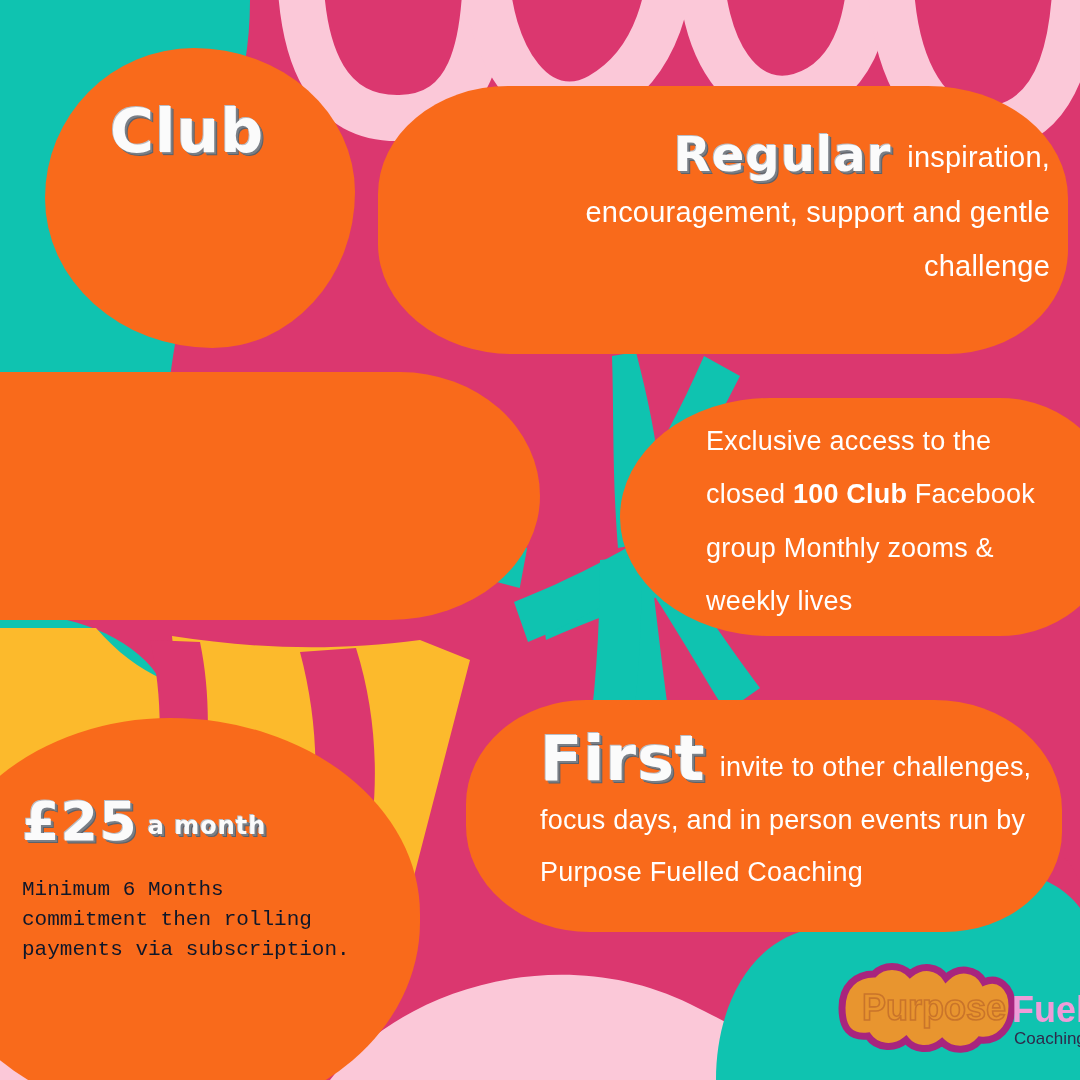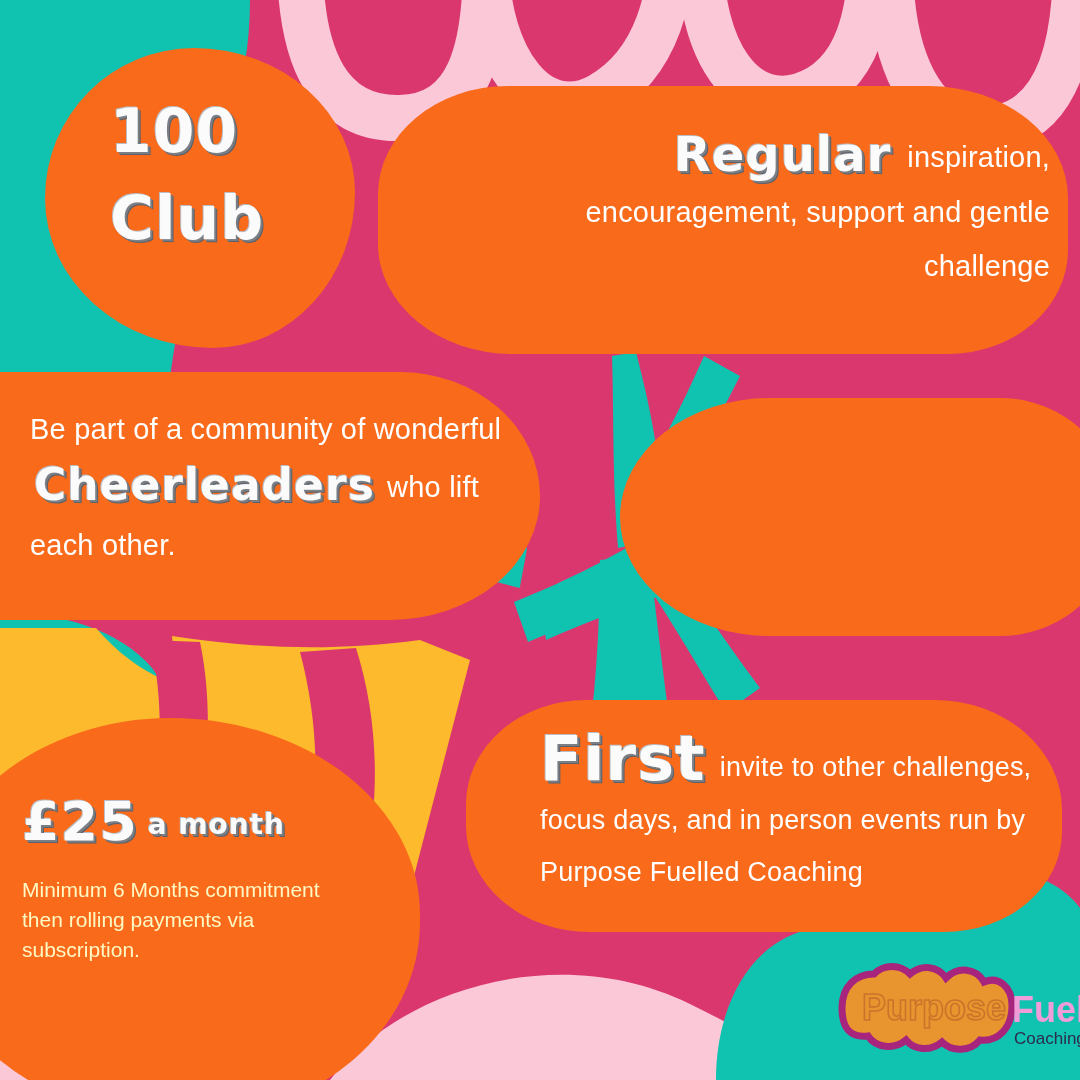--- a/index.html
+++ b/index.html
@@ -174,31 +174,31 @@
     width: 370px;
   }
   .price-line {
     white-space: nowrap;
   }
   .price-amount {
     font-size: 54px;
     line-height: 1;
   }
   .price-period {
-    font-size: 28px;
+    font-size: 24px;
     line-height: 1;
     margin-left: 10px;
     vertical-align: 6px;
   }
   .price-note {
     margin-top: 26px;
-    color: #fef9c3;
+    color: #0f172a;
     font-size: 21px;
     line-height: 1.42;
-    font-family: Liberation Sans, sans-serif;
+    font-family: Liberation Mono, monospace;
     width: 330px;
   }
 
   
   .logo {
     position: absolute;
     left: 816px;
     top: 962px;
     width: 296px;
     height: 92px;
@@ -250,37 +250,34 @@
              C716,1004 752,938 816,928
              C842,860 918,842 968,884
              C1010,862 1056,876 1080,908
              L1080,1080 Z" fill="#0FC3B0"></path>
 
     <path d="M1044,846 C1064,852 1074,866 1080,884 L1080,846 Z" fill="#DB376F"></path>
   </svg>
 
   <div class="blob blob-100club"></div>
   <div class="title-100club">
-    <div class="hand">100</div>
     <div class="hand">Club</div>
   </div>
 
   <div class="blob blob-regular"></div>
   <div class="body-text txt-regular">
     <span class="hand">Regular</span><span>inspiration, encouragement, support and gentle challenge</span>
   </div>
 
   <div class="blob blob-community"></div>
-  <div class="body-text txt-community">
-    <span>Be  part of a  community  of  wonderful</span>
-    <span class="hand">Cheerleaders</span>
-    <span>who lift each other.</span>
-  </div>
 
   <div class="blob blob-exclusive"></div>
+  <div class="body-text txt-exclusive">
+    <span>Exclusive access to the closed </span><b>100 Club</b><span> Facebook group Monthly zooms &amp; weekly lives</span>
+  </div>
 
   <div class="blob blob-first"></div>
   <div class="body-text txt-first">
     <span class="hand">First</span><span>invite to other challenges, focus days, and in person events run by Purpose Fuelled Coaching</span>
   </div>
 
   <div class="blob blob-price"></div>
   <div class="price-wrap">
     <div class="price-line">
       <span class="hand price-amount">£25</span><span class="hand price-period">a month</span>

